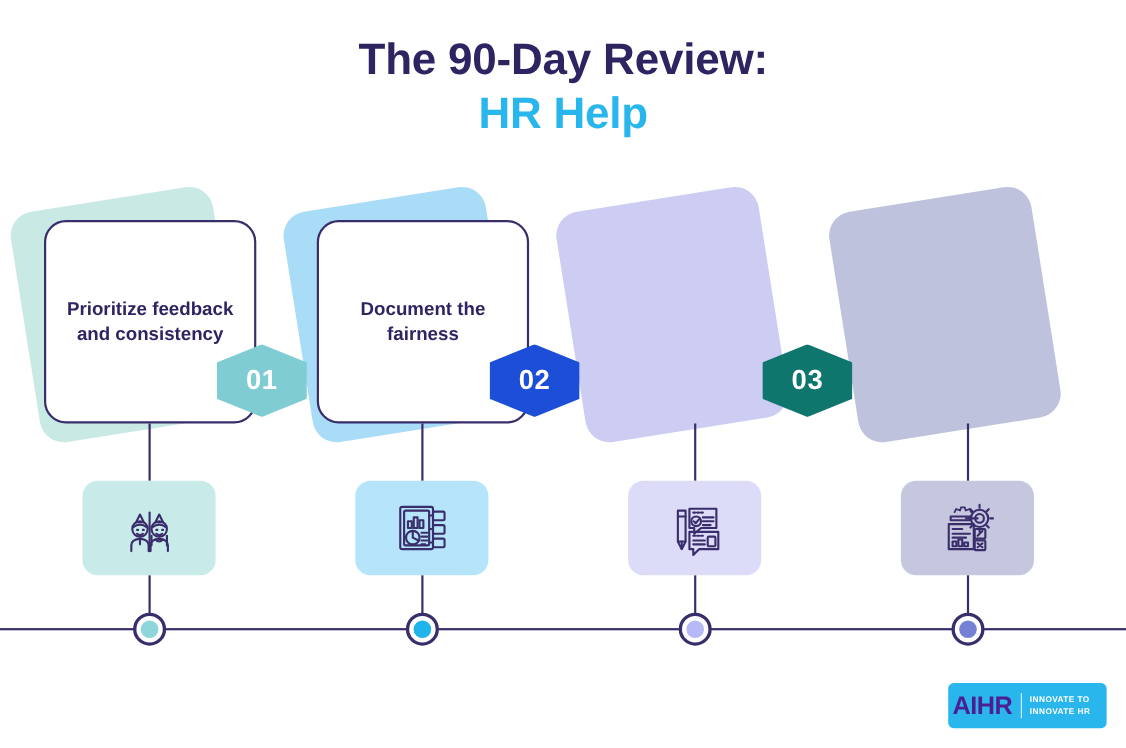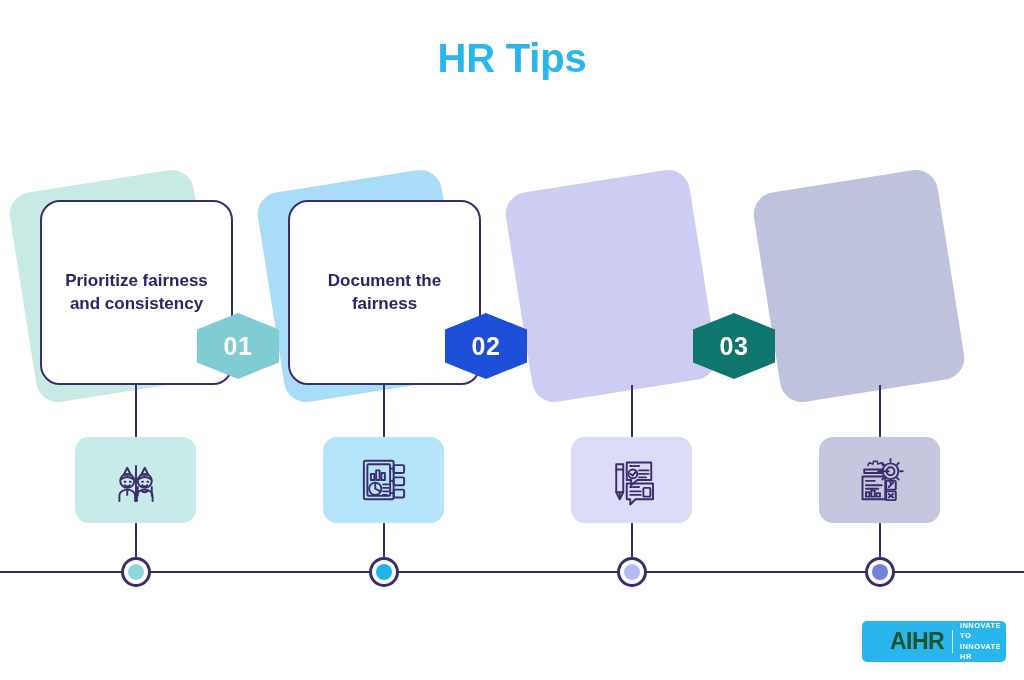--- a/index.html
+++ b/index.html
@@ -178,23 +178,23 @@
     height: 41px;
     background: #29b6ec;
     border-radius: 5px;
     display: flex;
     align-items: center;
     z-index: 6;
   }
   .logo-mark {
     font-size: 23px;
     font-weight: bold;
-    color: #14532d;
+    color: #4c1d95;
     letter-spacing: -0.5px;
-    padding-left: 28px;
+    padding-left: 4px;
   }
   .logo-div {
     width: 1px;
     height: 23px;
     background: #ffffff;
     opacity: 0.85;
     margin: 0 7px 0 8px;
   }
   .logo-sub {
     font-size: 7.5px;
@@ -203,32 +203,33 @@
     line-height: 1.38;
     letter-spacing: 0.4px;
   }
 </style>
 </head>
 <body>
 
 <div id="canvas">
 
   <div class="title-block">
-    <span class="title-line2">HR Tips</span>
+    <span class="title-line1">The 90-Day Review:</span>
+    <span class="title-line2">HR Help</span>
   </div>
 
   <div class="timeline"></div>
 
   <div class="step" style="left:0px;">
     <div class="card-shadow" style="background: rgb(201, 233, 228);"></div>
     <div class="conn conn-top"></div>
     <div class="conn conn-mid"></div>
     <div class="conn conn-bot"></div>
     <div class="card">
-      <div class="card-text">Prioritize fairness and consistency</div>
+      <div class="card-text">Prioritize feedback and consistency</div>
     </div>
     <div class="hex" style="background: rgb(127, 205, 211);">
       <span class="hex-num">01</span>
     </div>
     <div class="icon-tile" style="background: rgb(200, 234, 232);">
       <span>
         <svg width="56" height="56" viewBox="0 0 64 64" fill="none" stroke="#3a2d6b" stroke-width="2.2" stroke-linecap="round" stroke-linejoin="round">
           <path d="M22 18 l-4 8 h8 z"></path>
           <path d="M42 18 l-4 8 h8 z"></path>
           <path d="M32 16 v40"></path>

